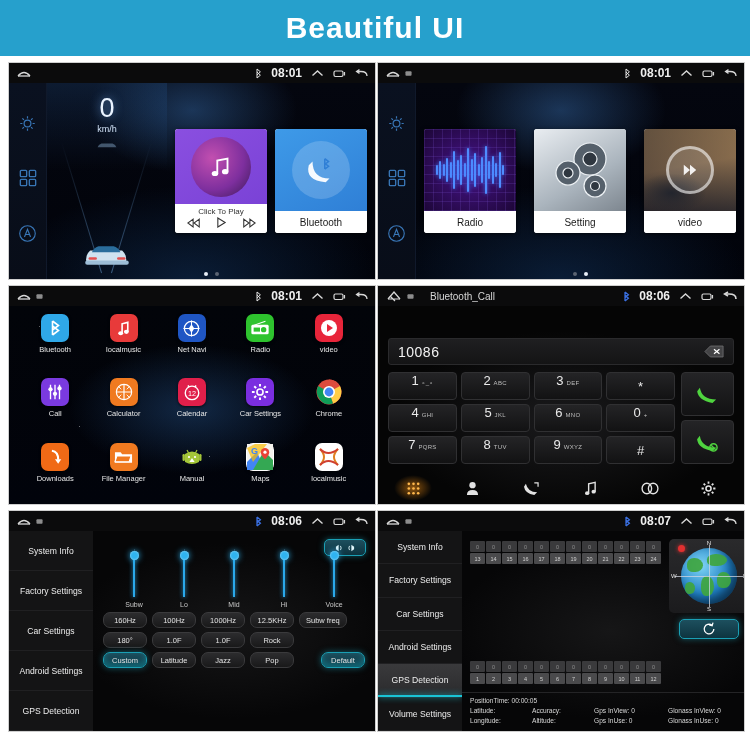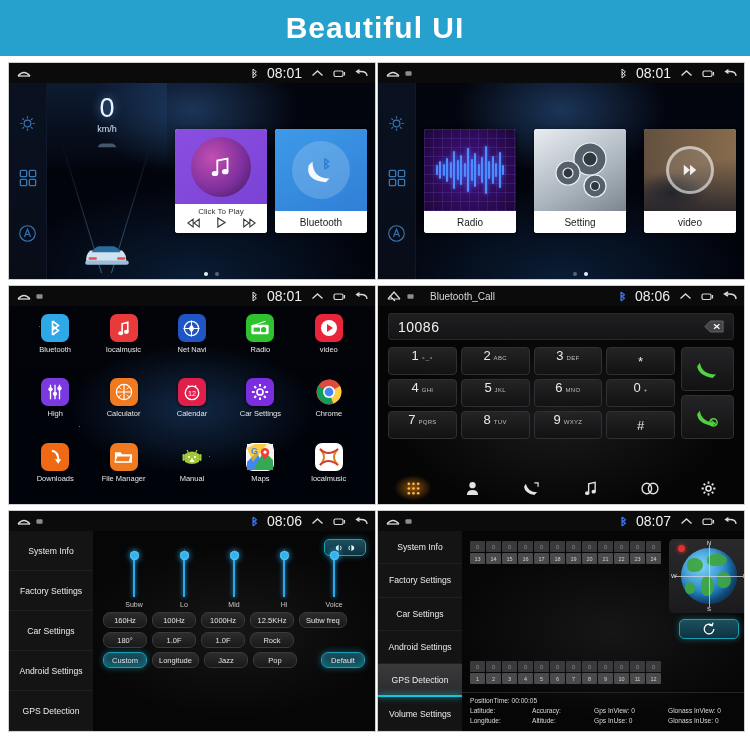--- a/index.html
+++ b/index.html
@@ -39,21 +39,21 @@
   .statusbar {
     height: 20px; width: 100%;
     background: #0b0b0c;
     display: flex; align-items: center;
     padding: 0 7px 0 8px;
     position: relative; z-index: 6;
   }
   .sb-left { display: flex; align-items: center; gap: 5px; }
   .sb-title { color: #d7d7d7; font-size: 10px; margin-left: 11px; }
   .sb-right { margin-left: auto; display: flex; align-items: center; gap: 9px; }
-  .sb-time { color: #efefef; font-size: 14px; font-weight: normal; }
+  .sb-time { color: #efefef; font-size: 12px; font-weight: bold; }
   .ico { display: inline-block; line-height: 0; }
   .ico svg { display: block; }
 
   
   .home-body {
     position: absolute; top: 20px; left: 0; right: 0; bottom: 0;
     background:
       radial-gradient(ellipse 150px 90px at 50% 14%, rgba(60,120,190,.42), rgba(0,0,0,0) 70%),
       radial-gradient(ellipse 260px 130px at 50% 100%, rgba(18,50,90,.55), rgba(0,0,0,0) 72%),
       linear-gradient(#04060f, #01030a);
@@ -185,21 +185,21 @@
   
   .dialer {
     position:absolute; top:20px; left:0; right:0; bottom:0;
     background: radial-gradient(ellipse 220px 120px at 50% 58%, #1a1a1c, #050505 75%);
     display:flex; flex-direction:column; padding: 7px 10px 0;
   }
   .dial-display {
     height: 27px; border-radius:3px;
     background: linear-gradient(#1f1f21,#141415);
     border:1px solid #2a2a2c;
-    display:flex; align-items:center; padding: 0 9px;
+    display:flex; align-items:center; padding: 0 9px; margin-top: 25px;
   }
   .dial-number { color:#f2f2f2; font-size:14px; letter-spacing:.5px; }
   .dial-del { margin-left:auto; }
   .keys-wrap { display:flex; gap:6px; margin-top:7px; }
   .keypad { flex:1; display:grid; grid-template-columns: repeat(4,1fr); gap:4px; }
   .key {
     height: 28px; border-radius:4px;
     background: linear-gradient(#242426,#121213);
     border:1px solid #303032;
     display:flex; align-items:baseline; justify-content:center; gap:3px;
@@ -710,21 +710,21 @@
 
         <div class="app">
           <div class="app-icon" style="background:#7a3ae0">
             <svg width="18" height="18" viewBox="0 0 20 20">
                 <path d="M5 2 v16 M10 2 v16 M15 2 v16" stroke="#fff" stroke-width="1.5"></path>
                 <circle cx="5" cy="7" r="2.4" fill="#fff"></circle>
                 <circle cx="10" cy="12" r="2.4" fill="#fff"></circle>
                 <circle cx="15" cy="6" r="2.4" fill="#fff"></circle>
               </svg>
           </div>
-          <div class="app-label">High</div>
+          <div class="app-label">Call</div>
         </div>
 
         <div class="app">
           <div class="app-icon" style="background:#f07a20">
             <svg width="18" height="18" viewBox="0 0 20 20">
                 <circle cx="10" cy="10" r="8.5" stroke="#fff" stroke-width="1.3" fill="none"></circle>
                 <path d="M10 1.5 v17 M1.5 10 h17" stroke="#fff" stroke-width="1.3"></path>
                 <path d="M4 4 l3 3 M16 4 l-3 3 M4 16 l3-3 M16 16 l-3-3" stroke="#fff" stroke-width="1"></path>
               </svg>
           </div>
@@ -1125,21 +1125,21 @@
             <div class="pill">Subw freq</div>
           </div>
           <div class="eq-row">
             <div class="pill">180°</div>
             <div class="pill">1.0F</div>
             <div class="pill">1.0F</div>
             <div class="pill">Rock</div>
           </div>
           <div class="eq-row">
             <div class="pill on">Custom</div>
-            <div class="pill">Longitude</div>
+            <div class="pill">Latitude</div>
             <div class="pill">Jazz</div>
             <div class="pill">Pop</div>
             <div class="pill on right">Default</div>
           </div>
         </div>
       </div>
     </div>
   </div>
 
   <div class="panel">

